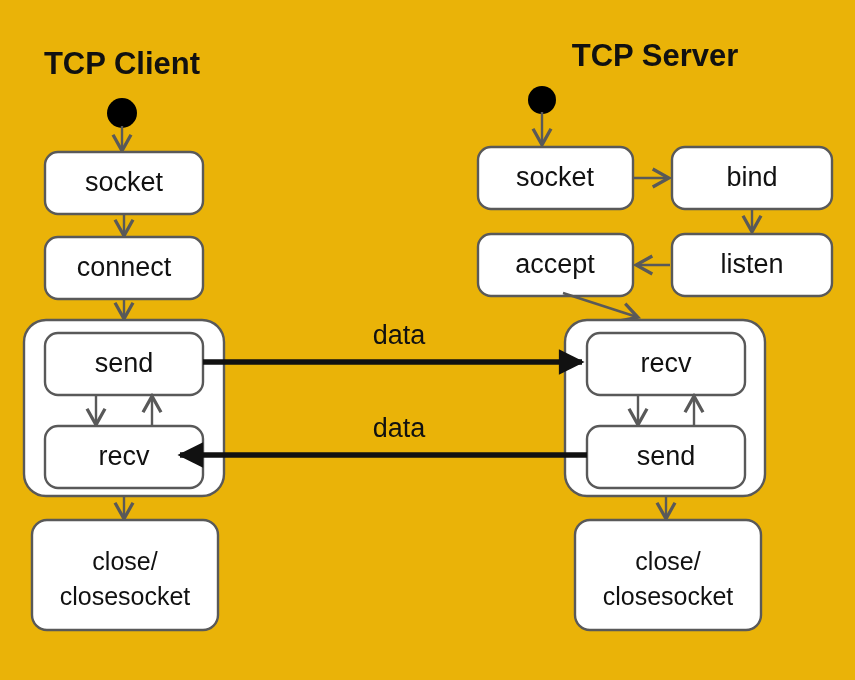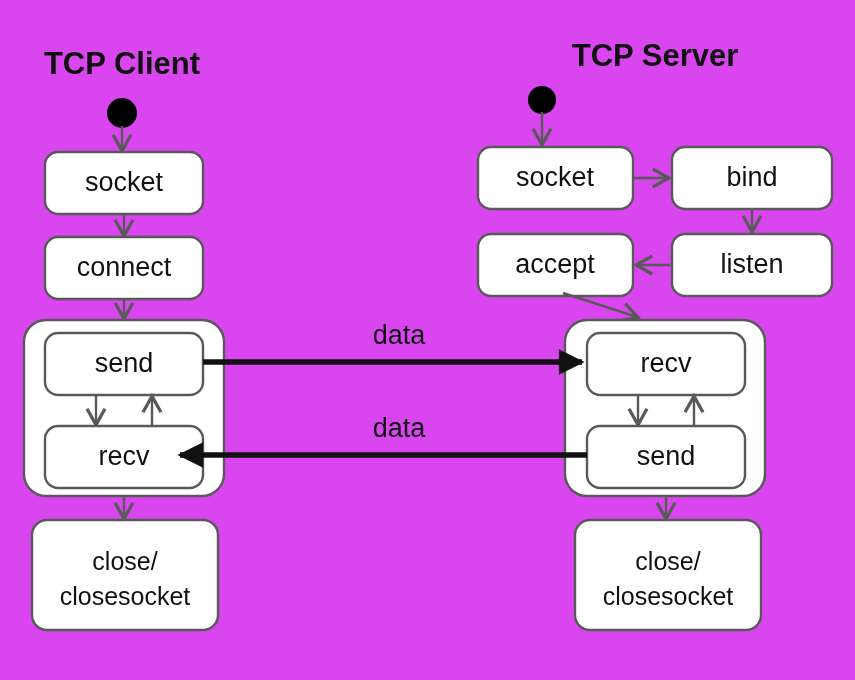--- a/index.html
+++ b/index.html
@@ -10,21 +10,21 @@
   body {
     width: 855px;
     height: 680px;
     font-family: "Liberation Sans", sans-serif;
     overflow: hidden;
   }
   #diagram-root {
     position: relative;
     width: 855px;
     height: 680px;
-    background: #d946ef;
+    background: #eab308;
   }
   svg.diagram {
     display: block;
     width: 855px;
     height: 680px;
   }
   .lane-title {
     font-family: "Liberation Sans", sans-serif;
     font-size: 31px;
     font-weight: bold;

